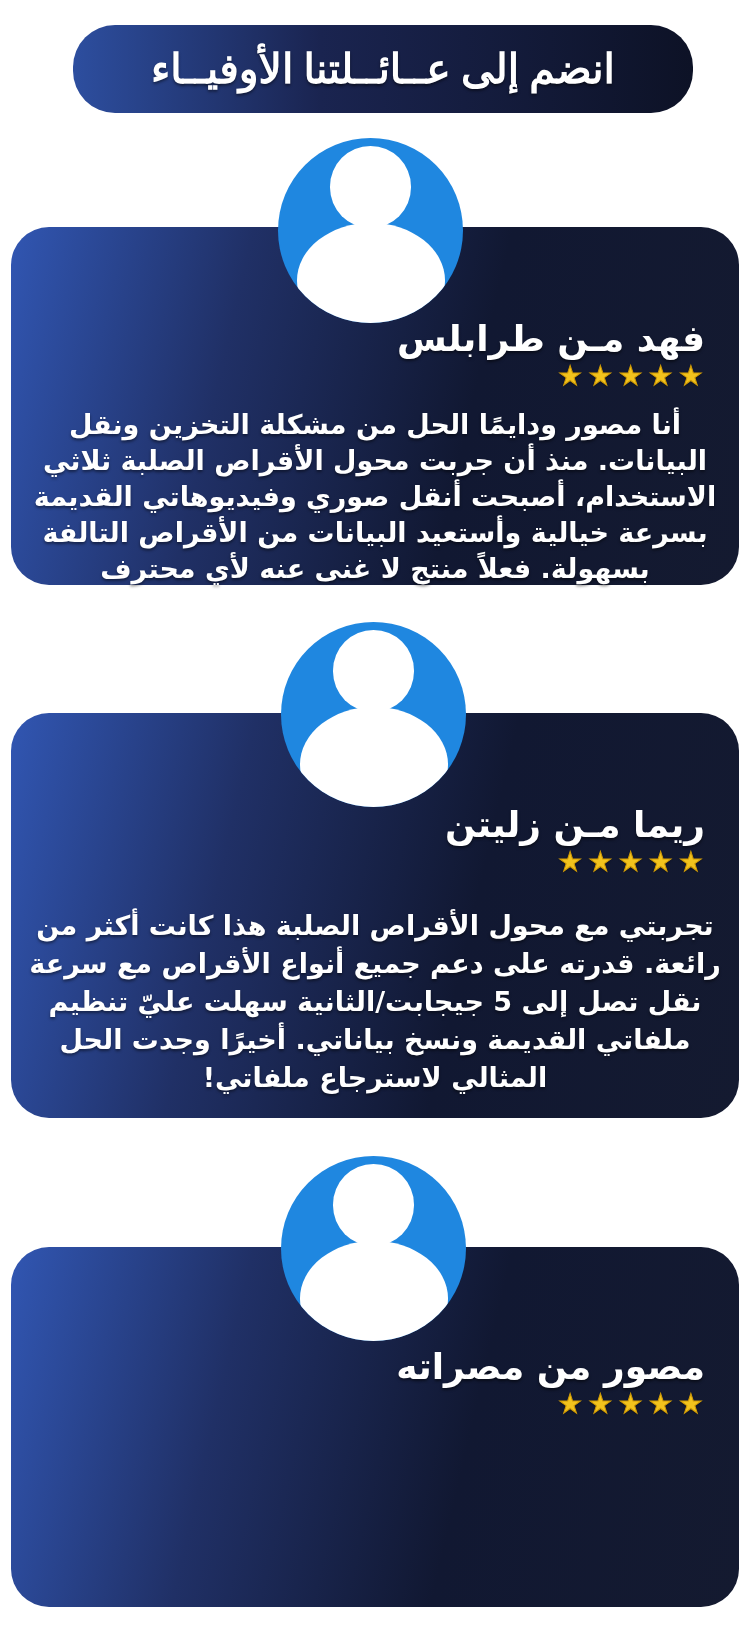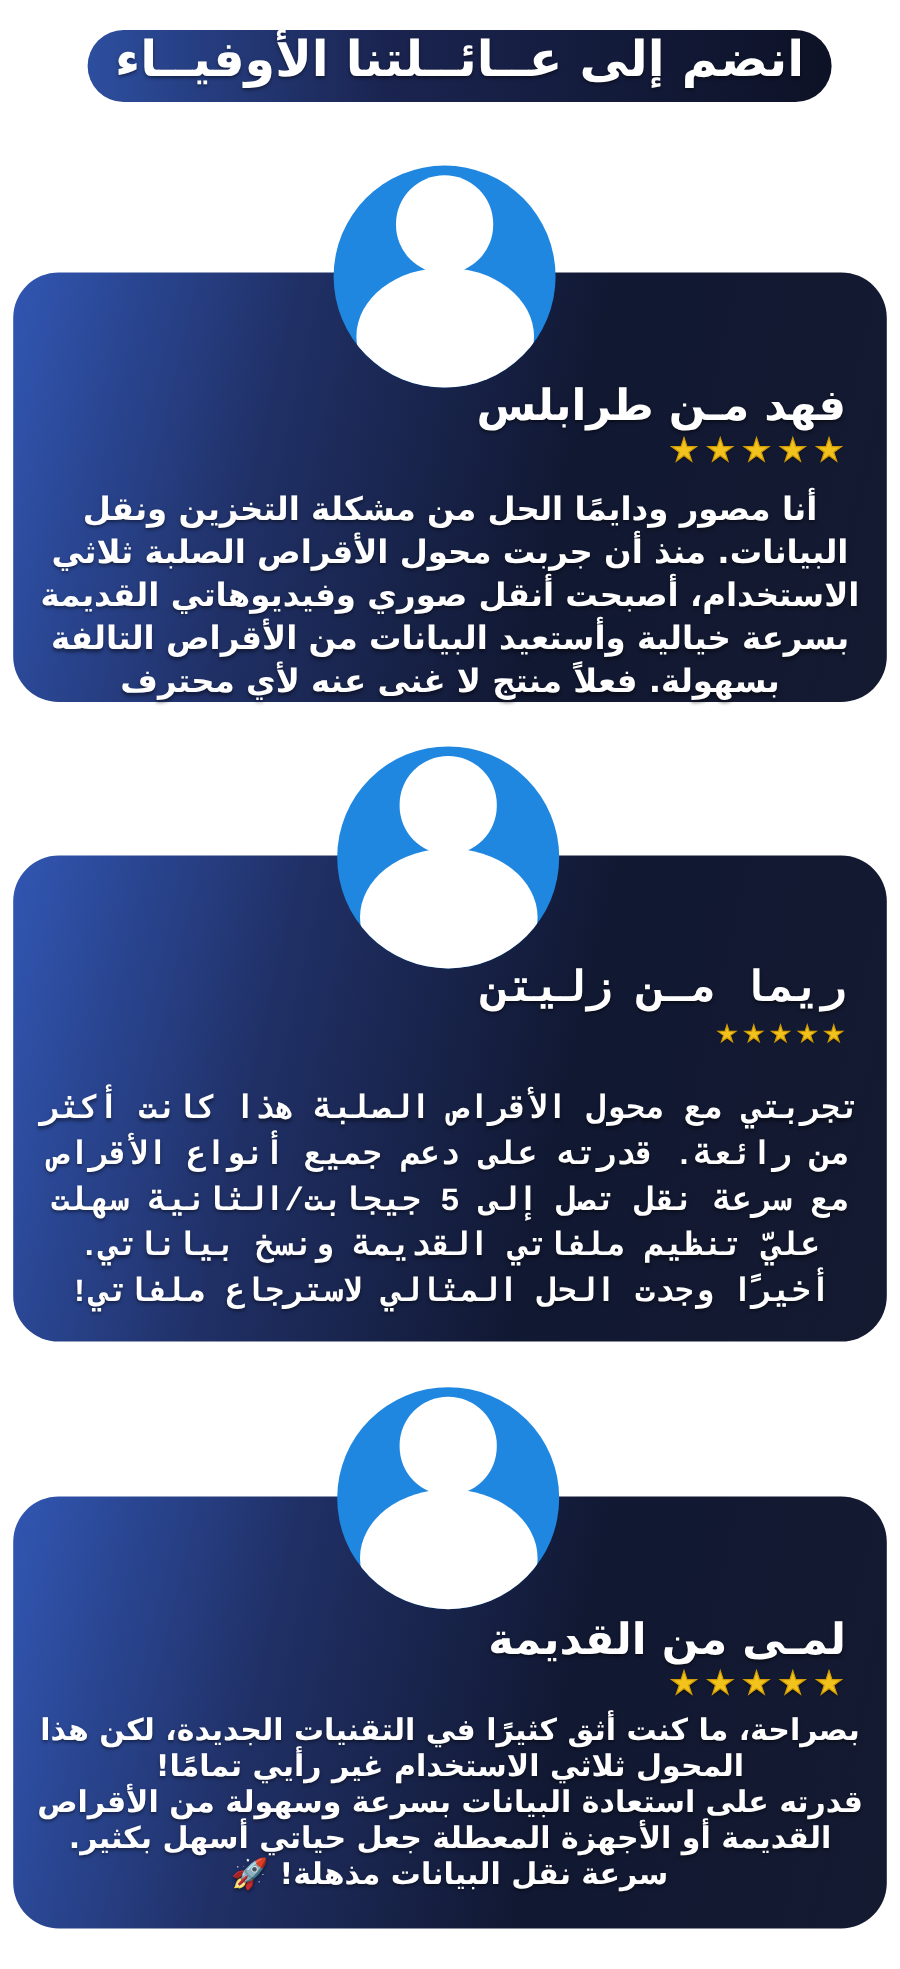--- a/index.html
+++ b/index.html
@@ -14,25 +14,27 @@
     height:1641px;
     margin:0 auto;
     background:#ffffff;
     overflow:hidden;
     direction:rtl;
   }
   
   .header-pill{
     position:absolute;
     left:73px; top:25px;
-    width:620px; height:60px;
+    width:620px; height:88px;
     border-radius:42px;
     background:linear-gradient(90deg,#2d4e9f 0%,#1a2450 40%,#0d1226 100%);
     display:flex;
+    align-items:center;
     justify-content:center;
+    font-family:Liberation Serif, serif;
   }
   .header-pill .title{
     color:#ffffff;
     font-size:41px;
     font-weight:bold;
     letter-spacing:0px;
     text-shadow:0 2px 3px rgba(0,0,0,.45);
     white-space:nowrap;
   }
   
@@ -66,21 +68,21 @@
     position:absolute;
     left:11px;
     width:728px;
     border-radius:38px;
     background:linear-gradient(103deg,#3156b2 0%,#203066 30%,#111832 62%,#141a30 100%);
     box-sizing:border-box;
     z-index:2;
     color:#ffffff;
   }
   .card-1{top:227px; height:358px; padding-top:90px;}
-  .card-2{top:713px; height:405px; padding-top:90px;font-family:Liberation Mono, monospace;}
+  .card-2{top:713px; height:405px; padding-top:90px;}
   .card-3{top:1247px; height:360px; padding-top:98px;}
   .reviewer-name{
     margin:0;
     padding:0 34px 0 28px;
     text-align:right;
     font-size:36px;
     line-height:44px;
     font-weight:bold;
     color:#ffffff;
     text-shadow:0 2px 3px rgba(0,0,0,.5);
@@ -137,20 +139,17 @@
     <h2 class="reviewer-name">ريما  مـن  زليتن</h2>
     <div class="stars">★★★★★</div>
     <p class="review">تجربتي مع محول الأقراص الصلبة هذا كانت أكثر من رائعة. قدرته على دعم جميع أنواع الأقراص مع سرعة نقل تصل إلى 5 جيجابت/الثانية سهلت عليّ تنظيم ملفاتي القديمة ونسخ بياناتي. أخيرًا وجدت الحل المثالي لاسترجاع ملفاتي!</p>
   </div>
 
   <div class="avatar avatar-3">
     <div class="head"></div>
     <div class="shoulders"></div>
   </div>
   <div class="card card-3">
-    <h2 class="reviewer-name">لمـى  من  القديمة</h2>
+    <h2 class="reviewer-name">مصور  من  مصراته</h2>
     <div class="stars">★★★★★</div>
-    <p class="review">بصراحة، ما كنت أثق كثيرًا في التقنيات الجديدة، لكن هذا المحول ثلاثي الاستخدام غير رأيي تمامًا!
-قدرته على استعادة البيانات بسرعة وسهولة من الأقراص القديمة أو الأجهزة المعطلة جعل حياتي أسهل بكثير.
-سرعة نقل البيانات مذهلة! 🚀</p>
   </div>
 
 </div>
 
 </body></html>

